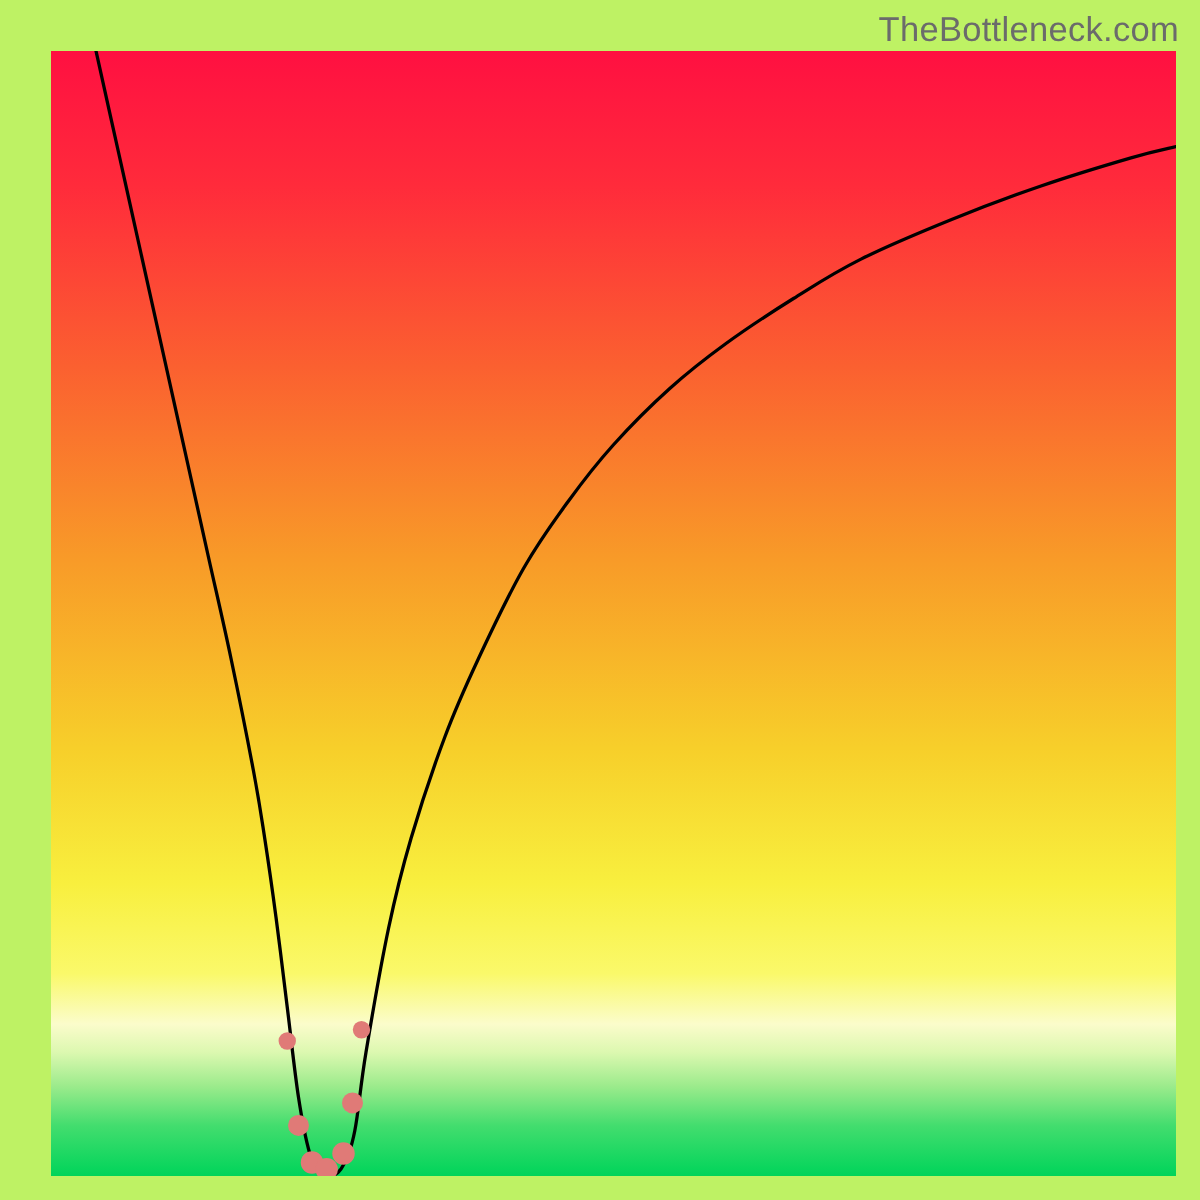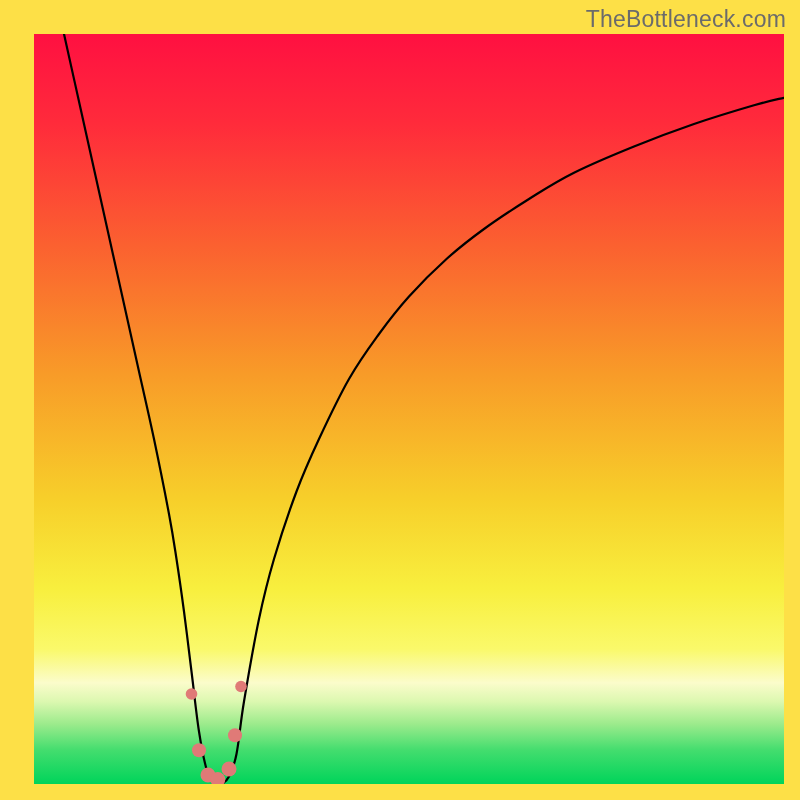--- a/index.html
+++ b/index.html
@@ -10,21 +10,21 @@
     overflow: hidden;
     background: #000;
     font-family: Arial, Helvetica, sans-serif;
   }
   .frame {
     position: absolute;
     left: 0;
     top: 0;
     width: 800px;
     height: 800px;
-    background: #fde047;
+    background: #bef264;
     text-align: center;
   }
   .plot-area {
     position: absolute;
     left: 34px;
     top: 34px;
     width: 750px;
     height: 750px;
     overflow: hidden;
   }

